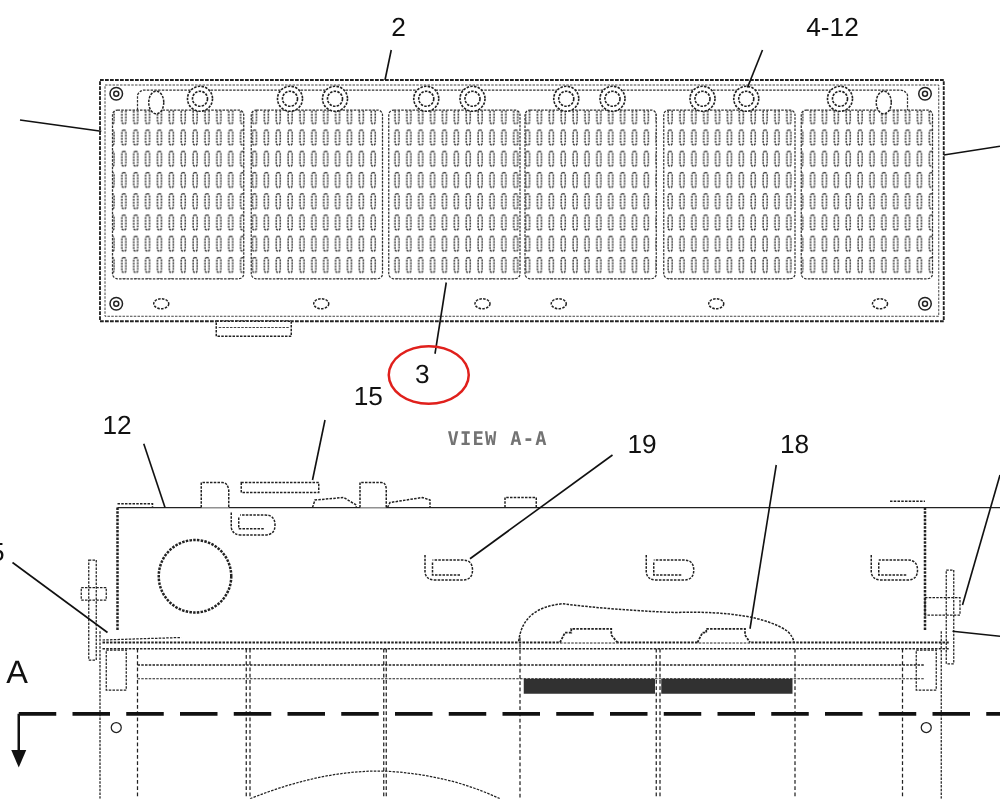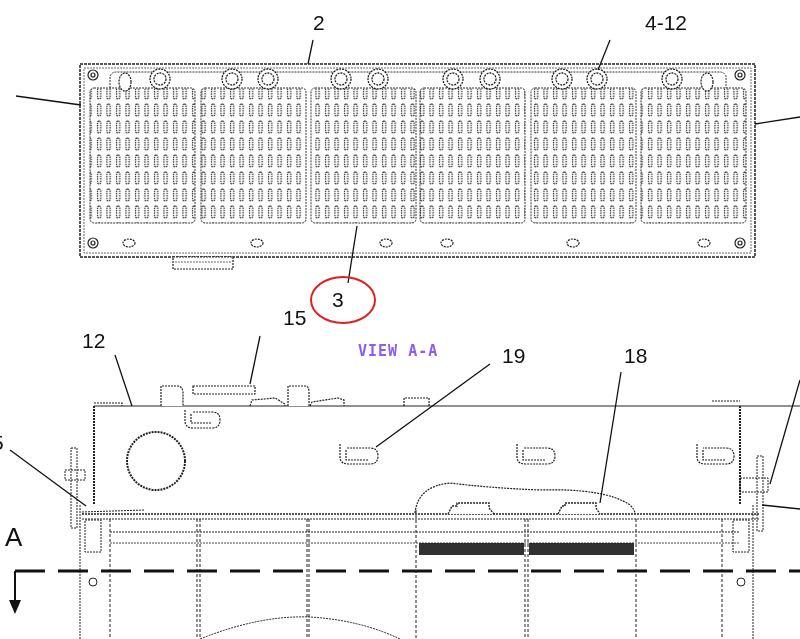--- a/index.html
+++ b/index.html
@@ -1,19 +1,19 @@
 <!DOCTYPE html>
 <html><head>
 <meta charset="utf-8">
 <style>
   html, body { margin: 0; padding: 0; background: #ffffff; }
   body { width: 800px; height: 639px; overflow: hidden; position: relative; font-family: "Liberation Sans", sans-serif; }
   #drawing { position: absolute; left: 0; top: 0; width: 800px; height: 639px; }
   .callout { position: absolute; font-family: "Liberation Sans", sans-serif; font-size: 21px; color: #111; line-height: 1; }
-  .view-title { position: absolute; font-family: "DejaVu Sans Mono", monospace; font-size: 15px; font-weight: bold; color: #8b5cf6; letter-spacing: 1px; }
+  .view-title { position: absolute; font-family: "DejaVu Sans Mono", monospace; font-size: 15px; font-weight: bold; color: #737373; letter-spacing: 1px; }
   .section-letter { position: absolute; font-family: "Liberation Sans", sans-serif; font-size: 26px; color: #111; }
   .highlight-ring { position: absolute; border: 2.5px solid #e0201c; border-radius: 50%; box-sizing: border-box; }
 </style>
 </head>
 <body>
 
 <svg id="drawing" viewBox="0 0 800 639" xmlns="http://www.w3.org/2000/svg">
   <defs>
     <pattern id="slots" x="0" y="0" width="9.5" height="17" patternUnits="userSpaceOnUse">
       <rect x="2.5" y="2" width="3.2" height="12" rx="1.5" fill="none" stroke="#222" stroke-width="1.1" stroke-dasharray="1.5 0.8"></rect>

